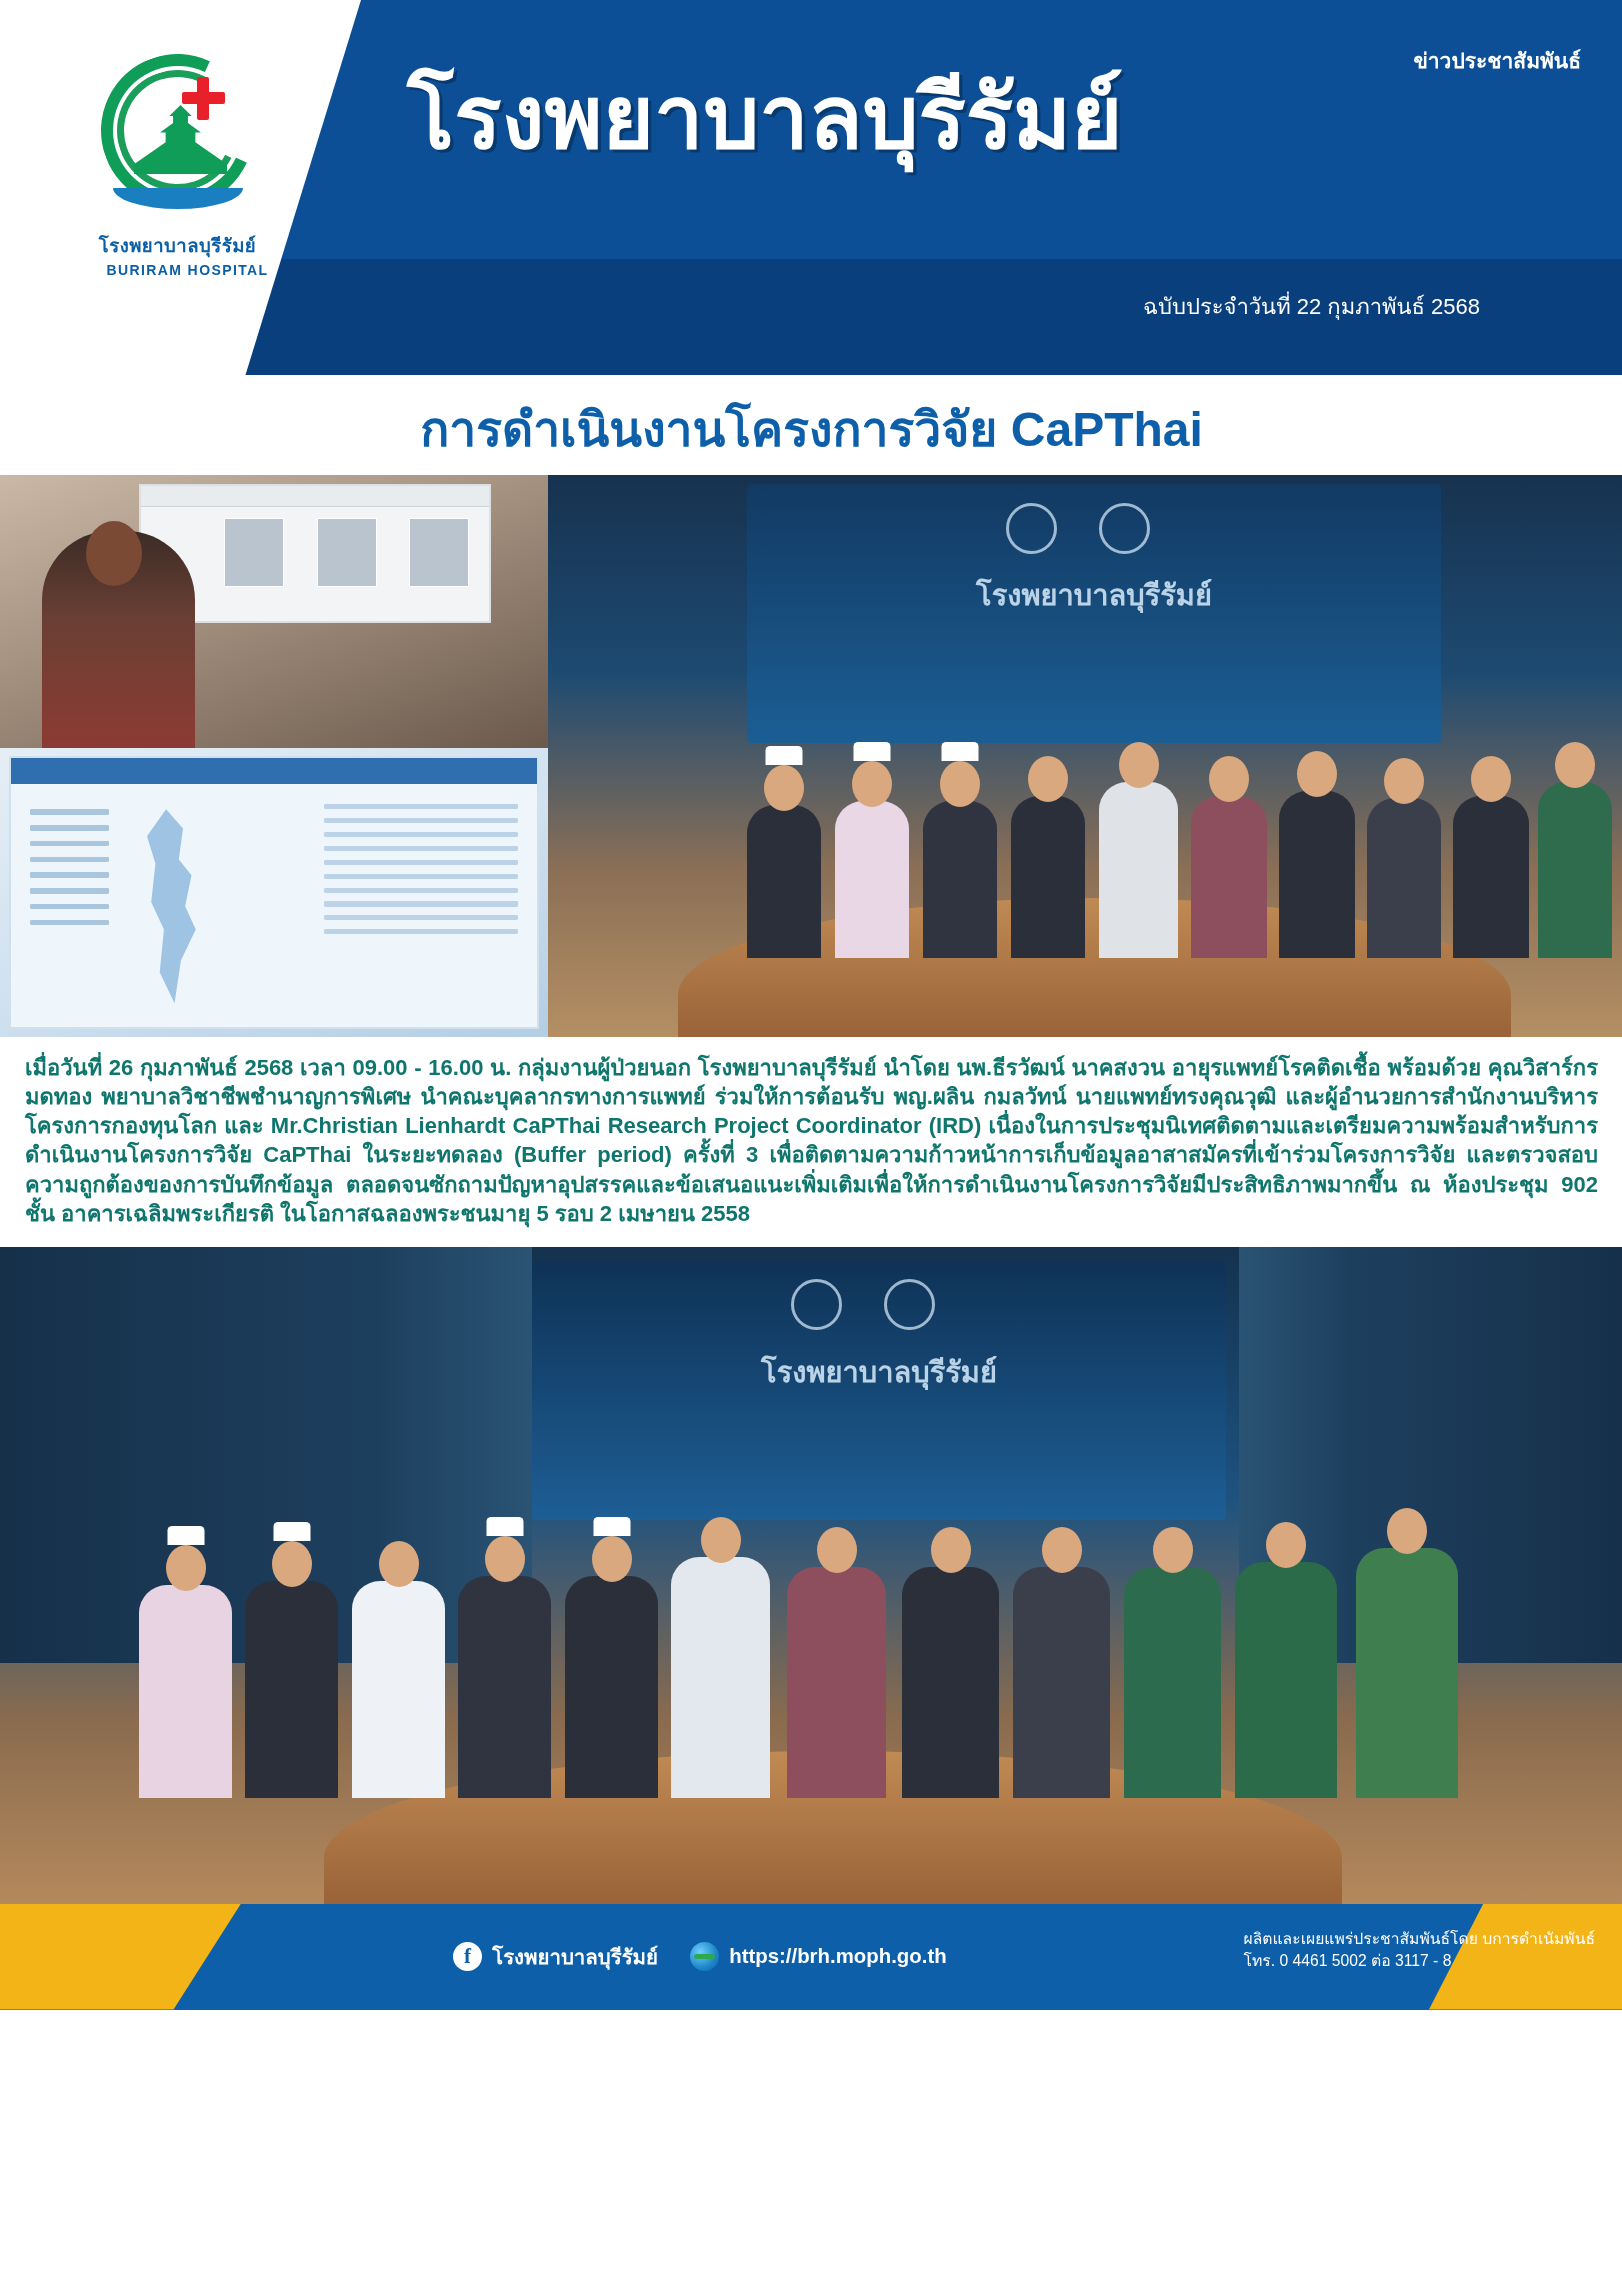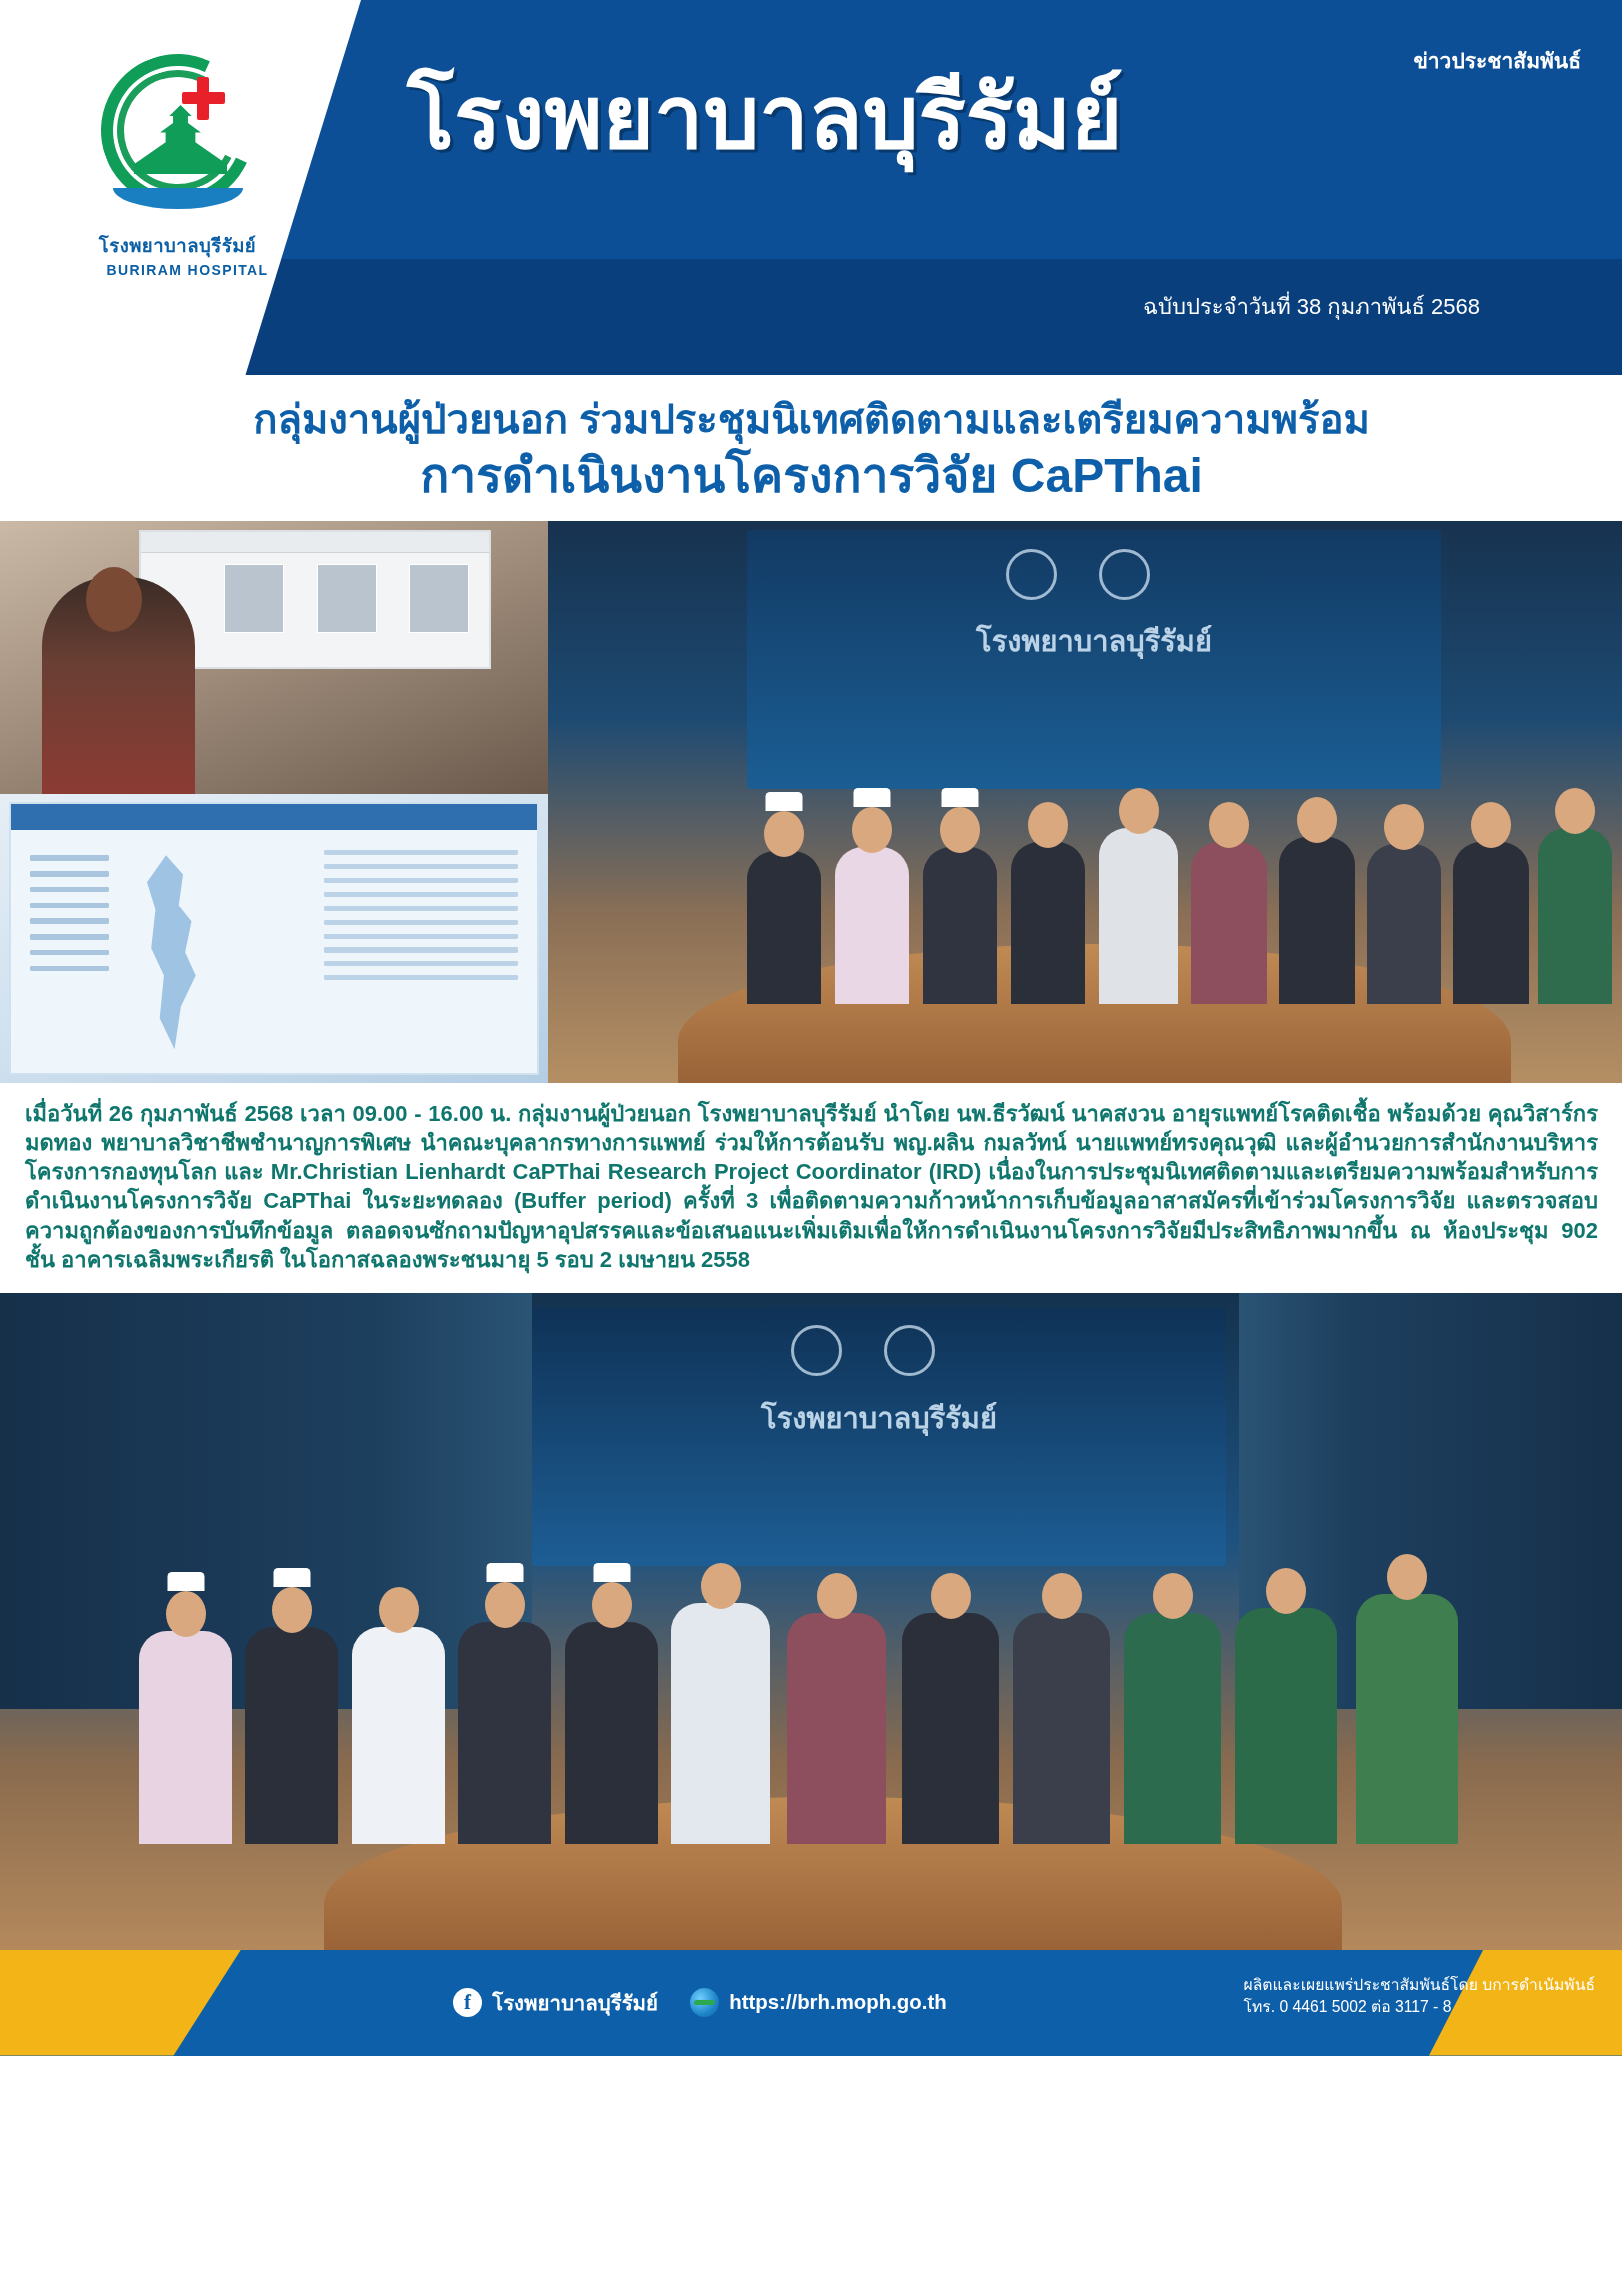--- a/index.html
+++ b/index.html
@@ -503,25 +503,24 @@
         <div class="logo-wave"></div>
       </div>
       <div class="logo-text-th">โรงพยาบาลบุรีรัมย์</div>
       <div class="logo-text-en">BURIRAM HOSPITAL</div>
     </div>
 
     <div class="pr-tag">ข่าวประชาสัมพันธ์</div>
     <div class="hospital-title">โรงพยาบาลบุรีรัมย์</div>
 
     <div class="news-band"></div>
-    <div class="news-band-date">ฉบับประจำวันที่ 38 กุมภาพันธ์ 2568</div>
+    <div class="news-band-date">ฉบับประจำวันที่ 22 กุมภาพันธ์ 2568</div>
   </div>
 
   <div class="headline">
-    <div class="headline-line1">กลุ่มงานผู้ป่วยนอก ร่วมประชุมนิเทศติดตามและเตรียมความพร้อม</div>
     <div class="headline-line2">การดำเนินงานโครงการวิจัย CaPThai</div>
   </div>
 
   <div class="photo-row">
 
     <div class="photo-left">
 
       <div class="photo-left-top">
         <div class="scr-board">
           <div class="hdr"></div>

